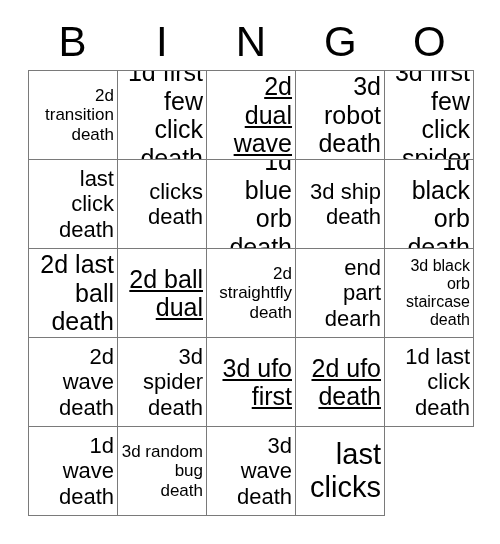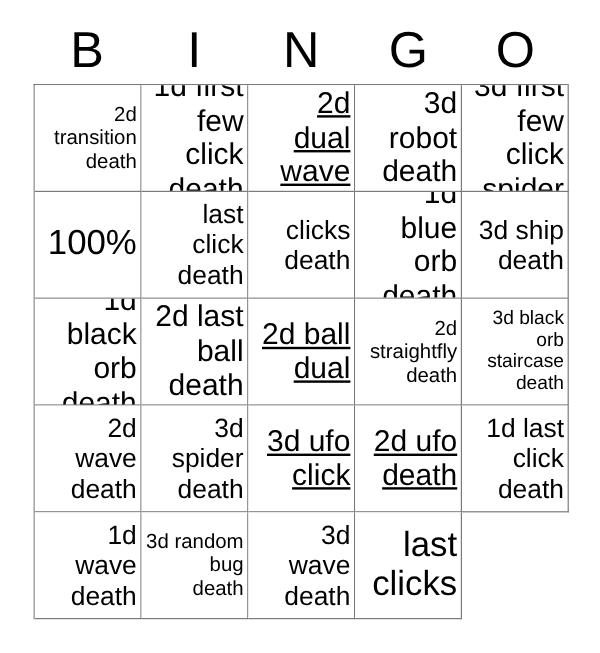--- a/index.html
+++ b/index.html
@@ -122,23 +122,20 @@
         <span class="cell-text fs-md">3d
 robot
 death</span>
       </div>
       <div class="bingo-cell">
         <span class="cell-text fs-md">3d first
 few click
 spider</span>
       </div>
       <div class="bingo-cell">
-        <span class="cell-text fs-xxl">100%</span>
-      </div>
-      <div class="bingo-cell">
         <span class="cell-text fs-lg">last
 click
 death</span>
       </div>
       <div class="bingo-cell">
         <span class="cell-text fs-lg">clicks
 death</span>
       </div>
       <div class="bingo-cell">
         <span class="cell-text fs-md">1d blue
@@ -160,40 +157,45 @@
 death</span>
       </div>
       <div class="bingo-cell">
         <span class="cell-text fs-xl">2d ball
 dual</span>
       </div>
       <div class="bingo-cell">
         <span class="cell-text fs-sm">2d
 straightfly
 death</span>
+      </div>
+      <div class="bingo-cell">
+        <span class="cell-text fs-lg">end
+part
+dearh</span>
       </div>
       <div class="bingo-cell">
         <span class="cell-text fs-xs">3d black
 orb
 staircase
 death</span>
       </div>
       <div class="bingo-cell">
         <span class="cell-text fs-lg">2d
 wave
 death</span>
       </div>
       <div class="bingo-cell">
         <span class="cell-text fs-lg">3d
 spider
 death</span>
       </div>
       <div class="bingo-cell">
         <span class="cell-text fs-xl">3d ufo
-click</span>
+first</span>
       </div>
       <div class="bingo-cell">
         <span class="cell-text fs-xl">2d ufo
 death</span>
       </div>
       <div class="bingo-cell">
         <span class="cell-text fs-lg">1d last
 click
 death</span>
       </div>

